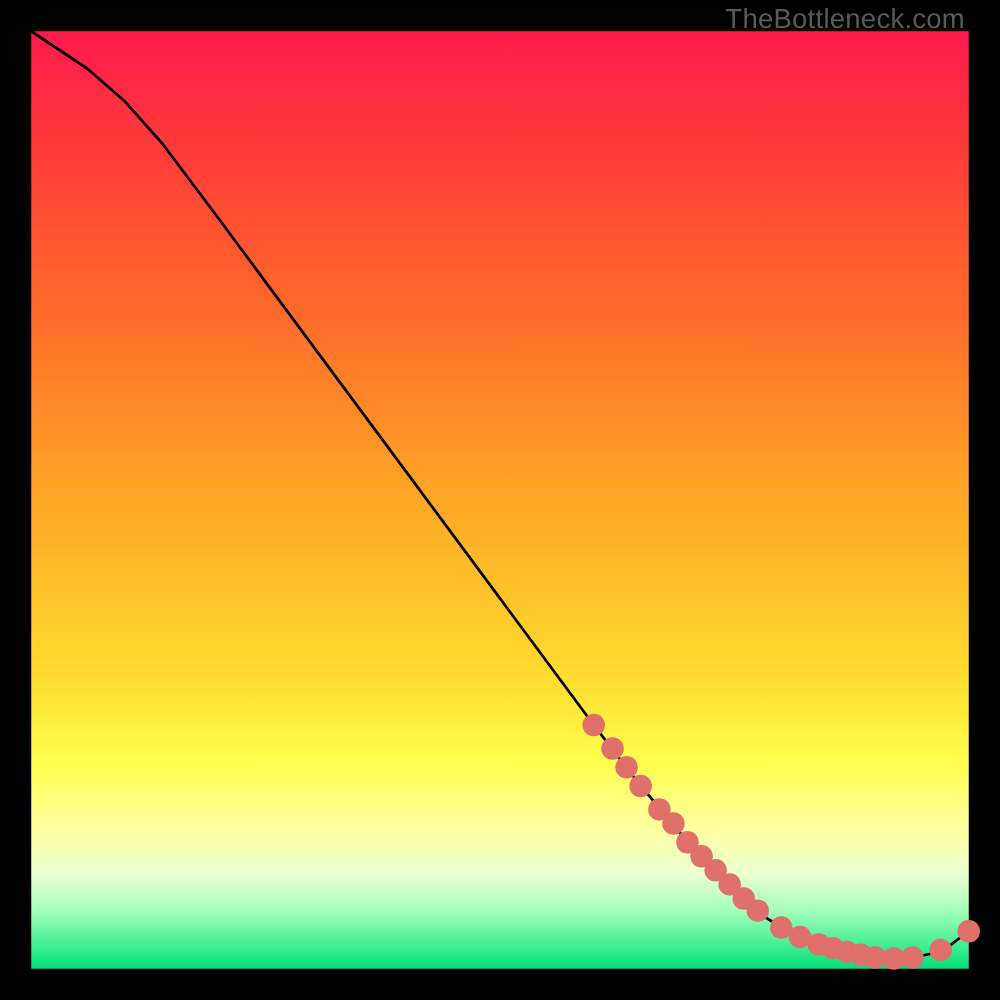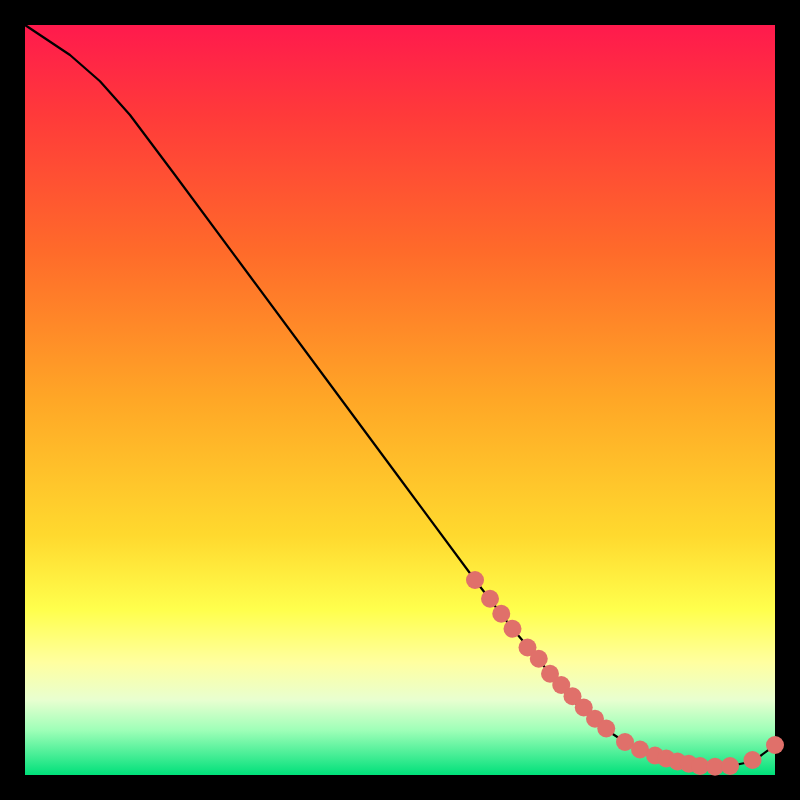--- a/index.html
+++ b/index.html
@@ -51,20 +51,21 @@
     width: 750px;
     height: 750px;
     overflow: visible;
   }
 </style>
 </head>
 <body>
 
 <div class="frame">
 
+  <div class="watermark">TheBottleneck.com</div>
 
   <div class="plot">
     <svg class="curve" viewBox="0 0 750 750">
       <path id="curve-path" fill="none" stroke="#000000" stroke-width="2.2" stroke-linecap="round" stroke-linejoin="round" d="M0.00 0.00 L22.50 15.00 L45.00 30.00 L75.00 56.25 L105.00 90.00 L150.00 150.00 L225.00 251.25 L300.00 352.50 L375.00 453.75 L450.00 555.00 L487.50 603.75 L510.00 630.00 L525.00 648.75 L540.00 667.50 L555.00 682.50 L570.00 696.00 L585.00 707.25 L600.00 717.00 L622.50 727.50 L645.00 735.00 L660.00 738.75 L675.00 741.00 L690.00 741.75 L705.00 741.00 L720.00 738.00 L735.00 731.25 L750.00 720.00"></path>
       <g id="dots">
           <circle cx="450.00" cy="555.00" r="9" fill="#e0706a"></circle>
           <circle cx="465.00" cy="573.75" r="9" fill="#e0706a"></circle>
           <circle cx="476.25" cy="588.75" r="9" fill="#e0706a"></circle>
           <circle cx="487.50" cy="603.75" r="9" fill="#e0706a"></circle>
           <circle cx="502.50" cy="622.50" r="9" fill="#e0706a"></circle>

